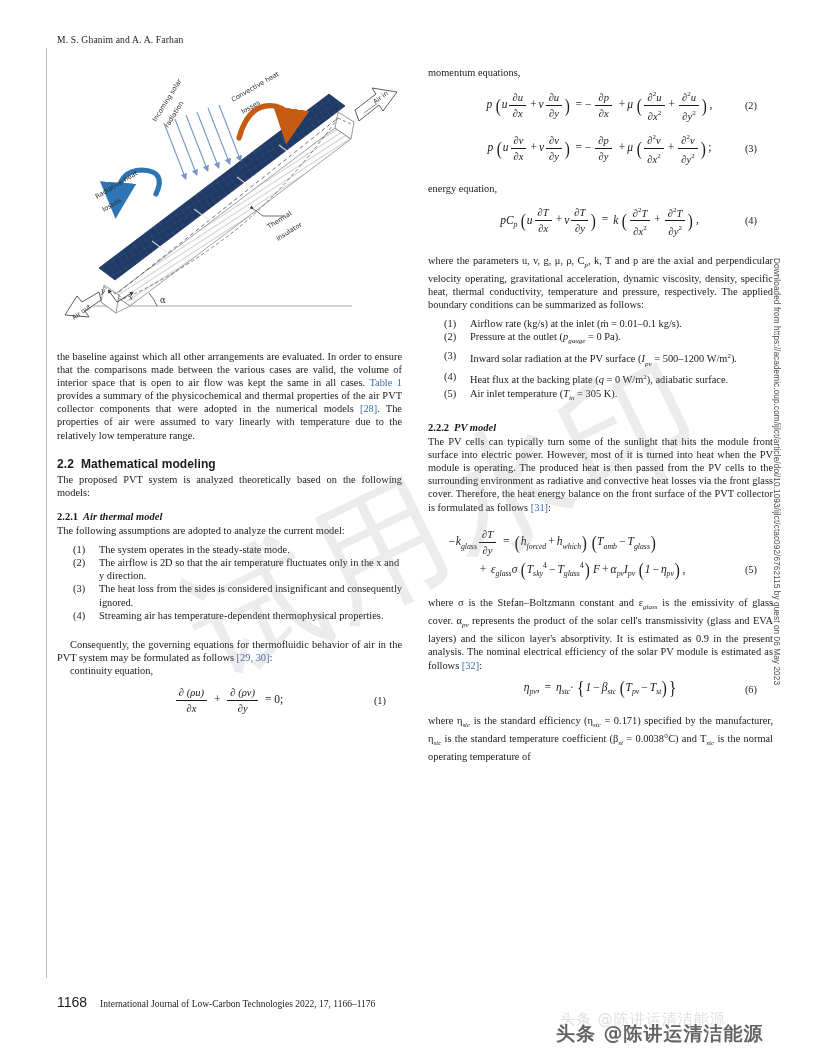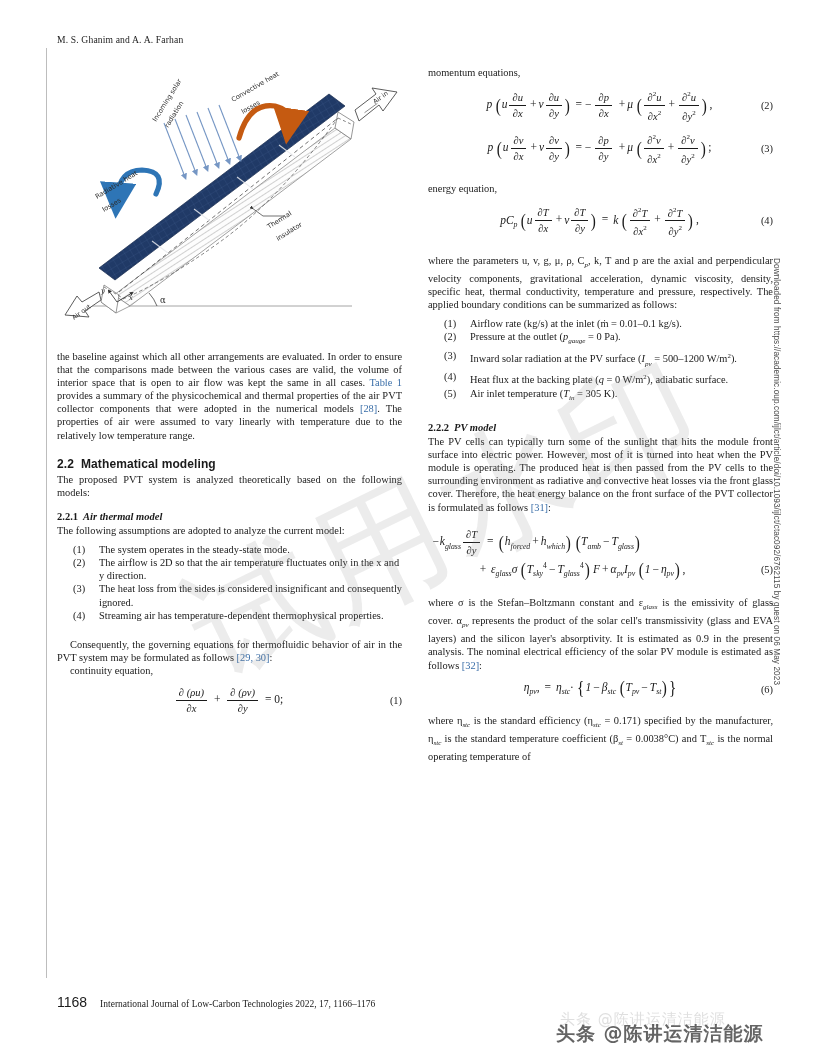--- a/index.html
+++ b/index.html
@@ -98,21 +98,21 @@
     left: 0;
     top: 0;
   }
 
   
   .eq-row {
     display: flex;
     align-items: center;
     justify-content: center;
     position: relative;
-    margin: 9px 0;
+    margin: 9px 16px;
     font-family: "Liberation Serif", serif;
   }
   .eq-body {
     font-size: 11.5px;
     font-style: italic;
     white-space: nowrap;
   }
   .eq-num {
     position: absolute;
     right: 0;
@@ -441,21 +441,21 @@
           </span><span class="op">+</span><span class="frac">
             <span class="nu">∂<sup>2</sup>T</span>
             <span class="de">∂y<sup>2</sup></span>
           </span><span class="pz">)</span><span class="op">,</span>
       </span>
       <span class="eq-num">(4)</span>
     </div>
 
     <div class="gap-s"></div>
 
-    <p><span>where the parameters u, v, g, μ, ρ, C</span><sub>p</sub><span>, k, T and p are the axial and perpendicular velocity components, gravitational acceleration, dynamic viscosity, density, specific heat, thermal conductivity, temperature and pressure, respectively. The applied boundary conditions can be summarized as follows:</span></p>
+    <p><span>where the parameters u, v, g, μ, ρ, C</span><sub>p</sub><span>, k, T and p are the axial and perpendicular velocity operating, gravitational acceleration, dynamic viscosity, density, specific heat, thermal conductivity, temperature and pressure, respectively. The applied boundary conditions can be summarized as follows:</span></p>
 
     <ol class="numlist">
       <li><span class="lbl">(1)</span>Airflow rate (kg/s) at the inlet (ṁ <span class="up">=</span> 0.01–0.1 kg/s).</li>
       <li><span class="lbl">(2)</span>Pressure at the outlet (<i>p</i><sub>gauge</sub> = 0 Pa).</li>
       <li><span class="lbl">(3)</span>Inward solar radiation at the PV surface (<i>I</i><sub>pv</sub> = 500–1200 W/m<sup>2</sup>).</li>
       <li><span class="lbl">(4)</span>Heat flux at the backing plate (<i>q</i> = 0 W/m<sup>2</sup>), adiabatic surface.</li>
       <li><span class="lbl">(5)</span>Air inlet temperature (<i>T</i><sub>in</sub> = 305 K).</li>
     </ol>
 
     <div class="gap-l"></div>

